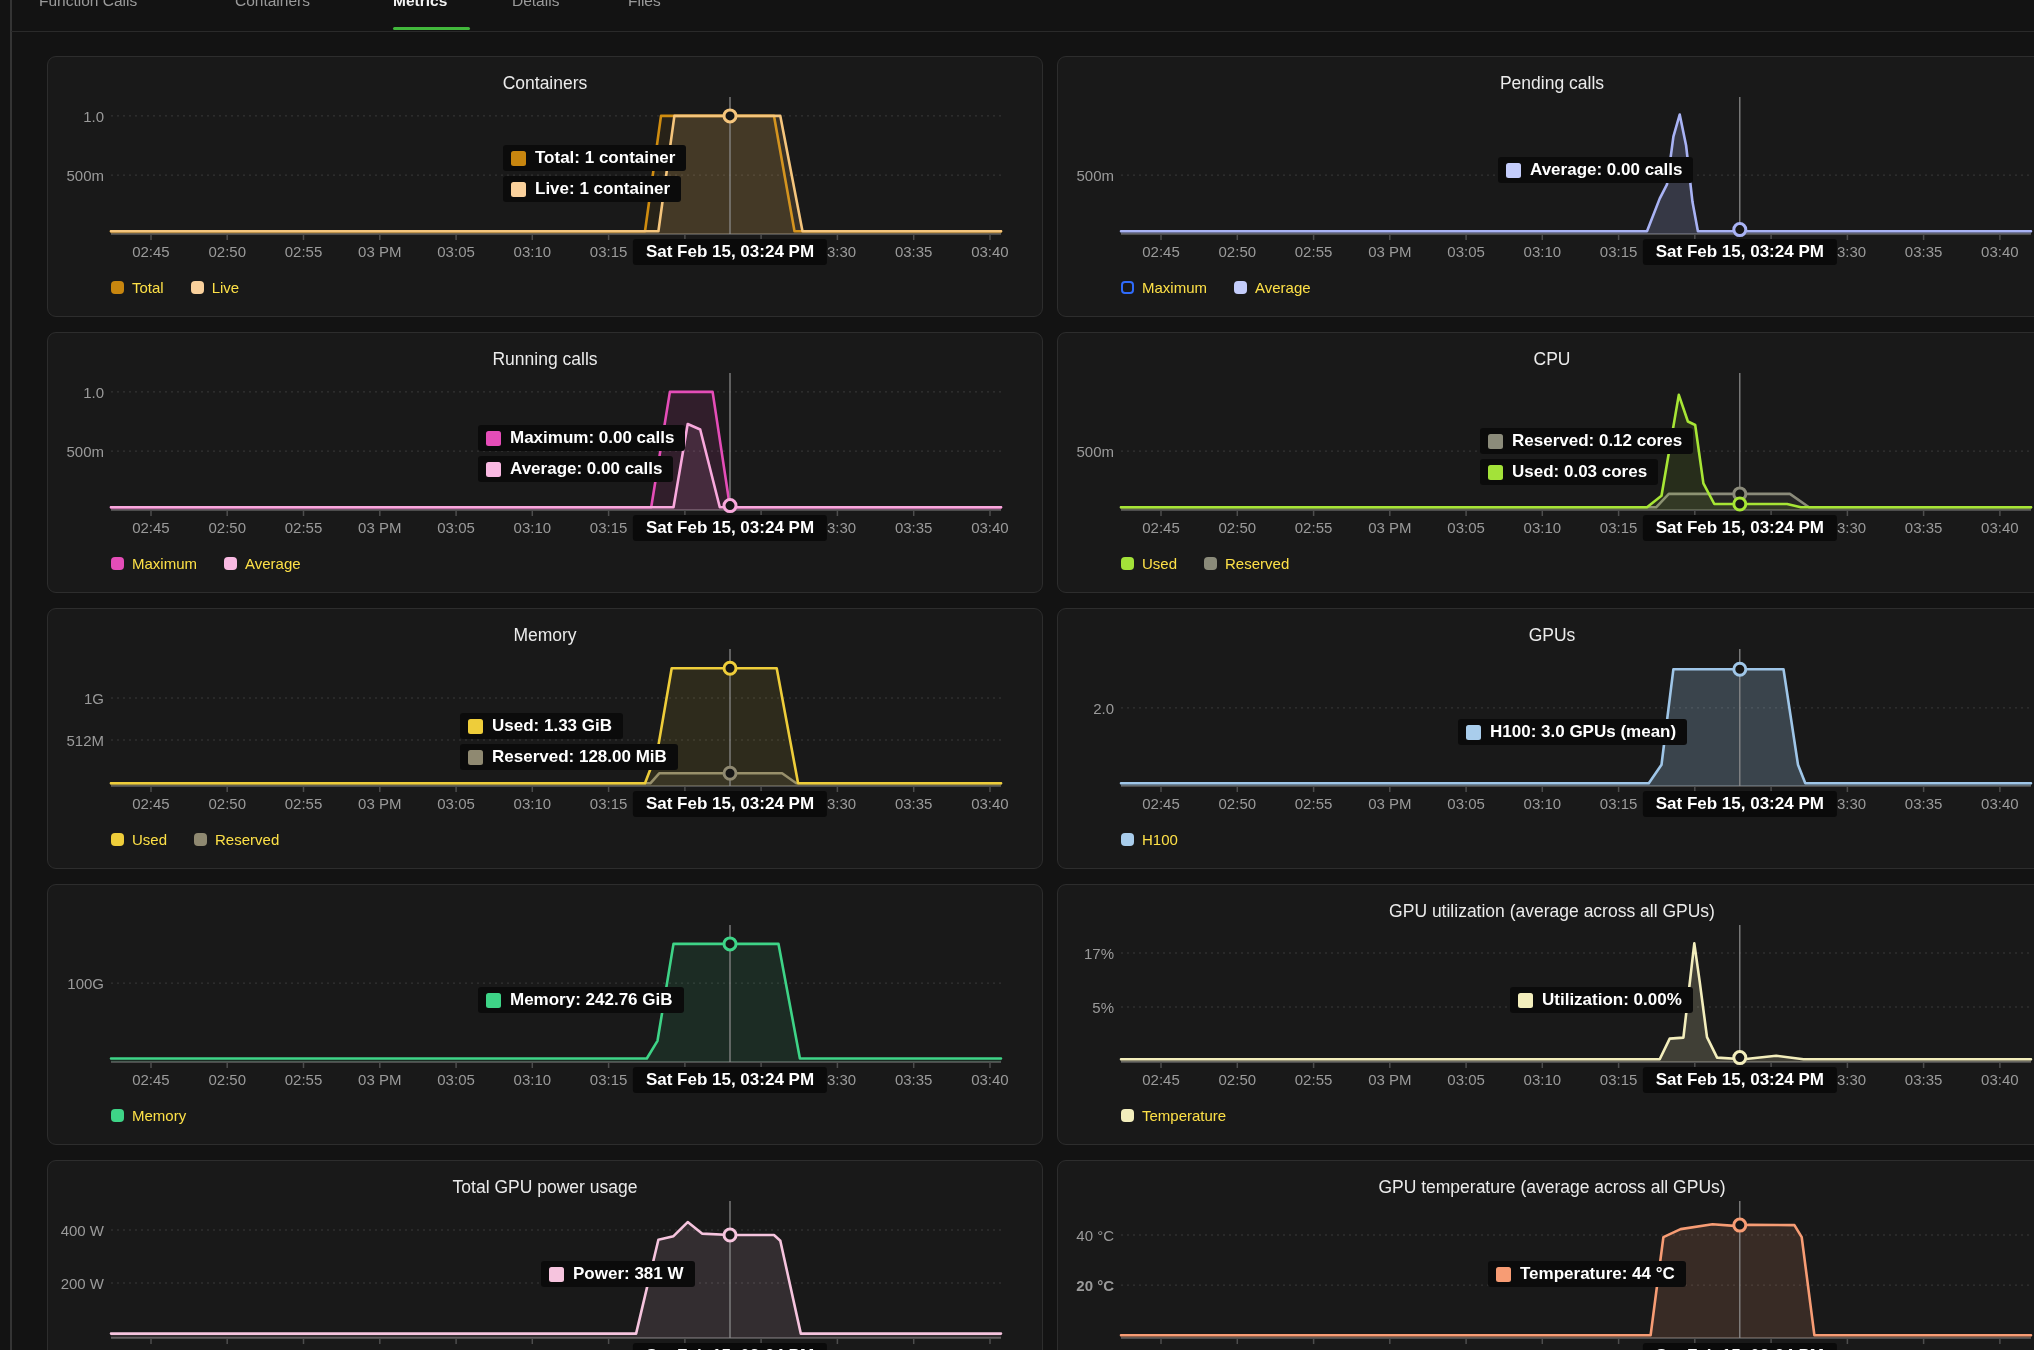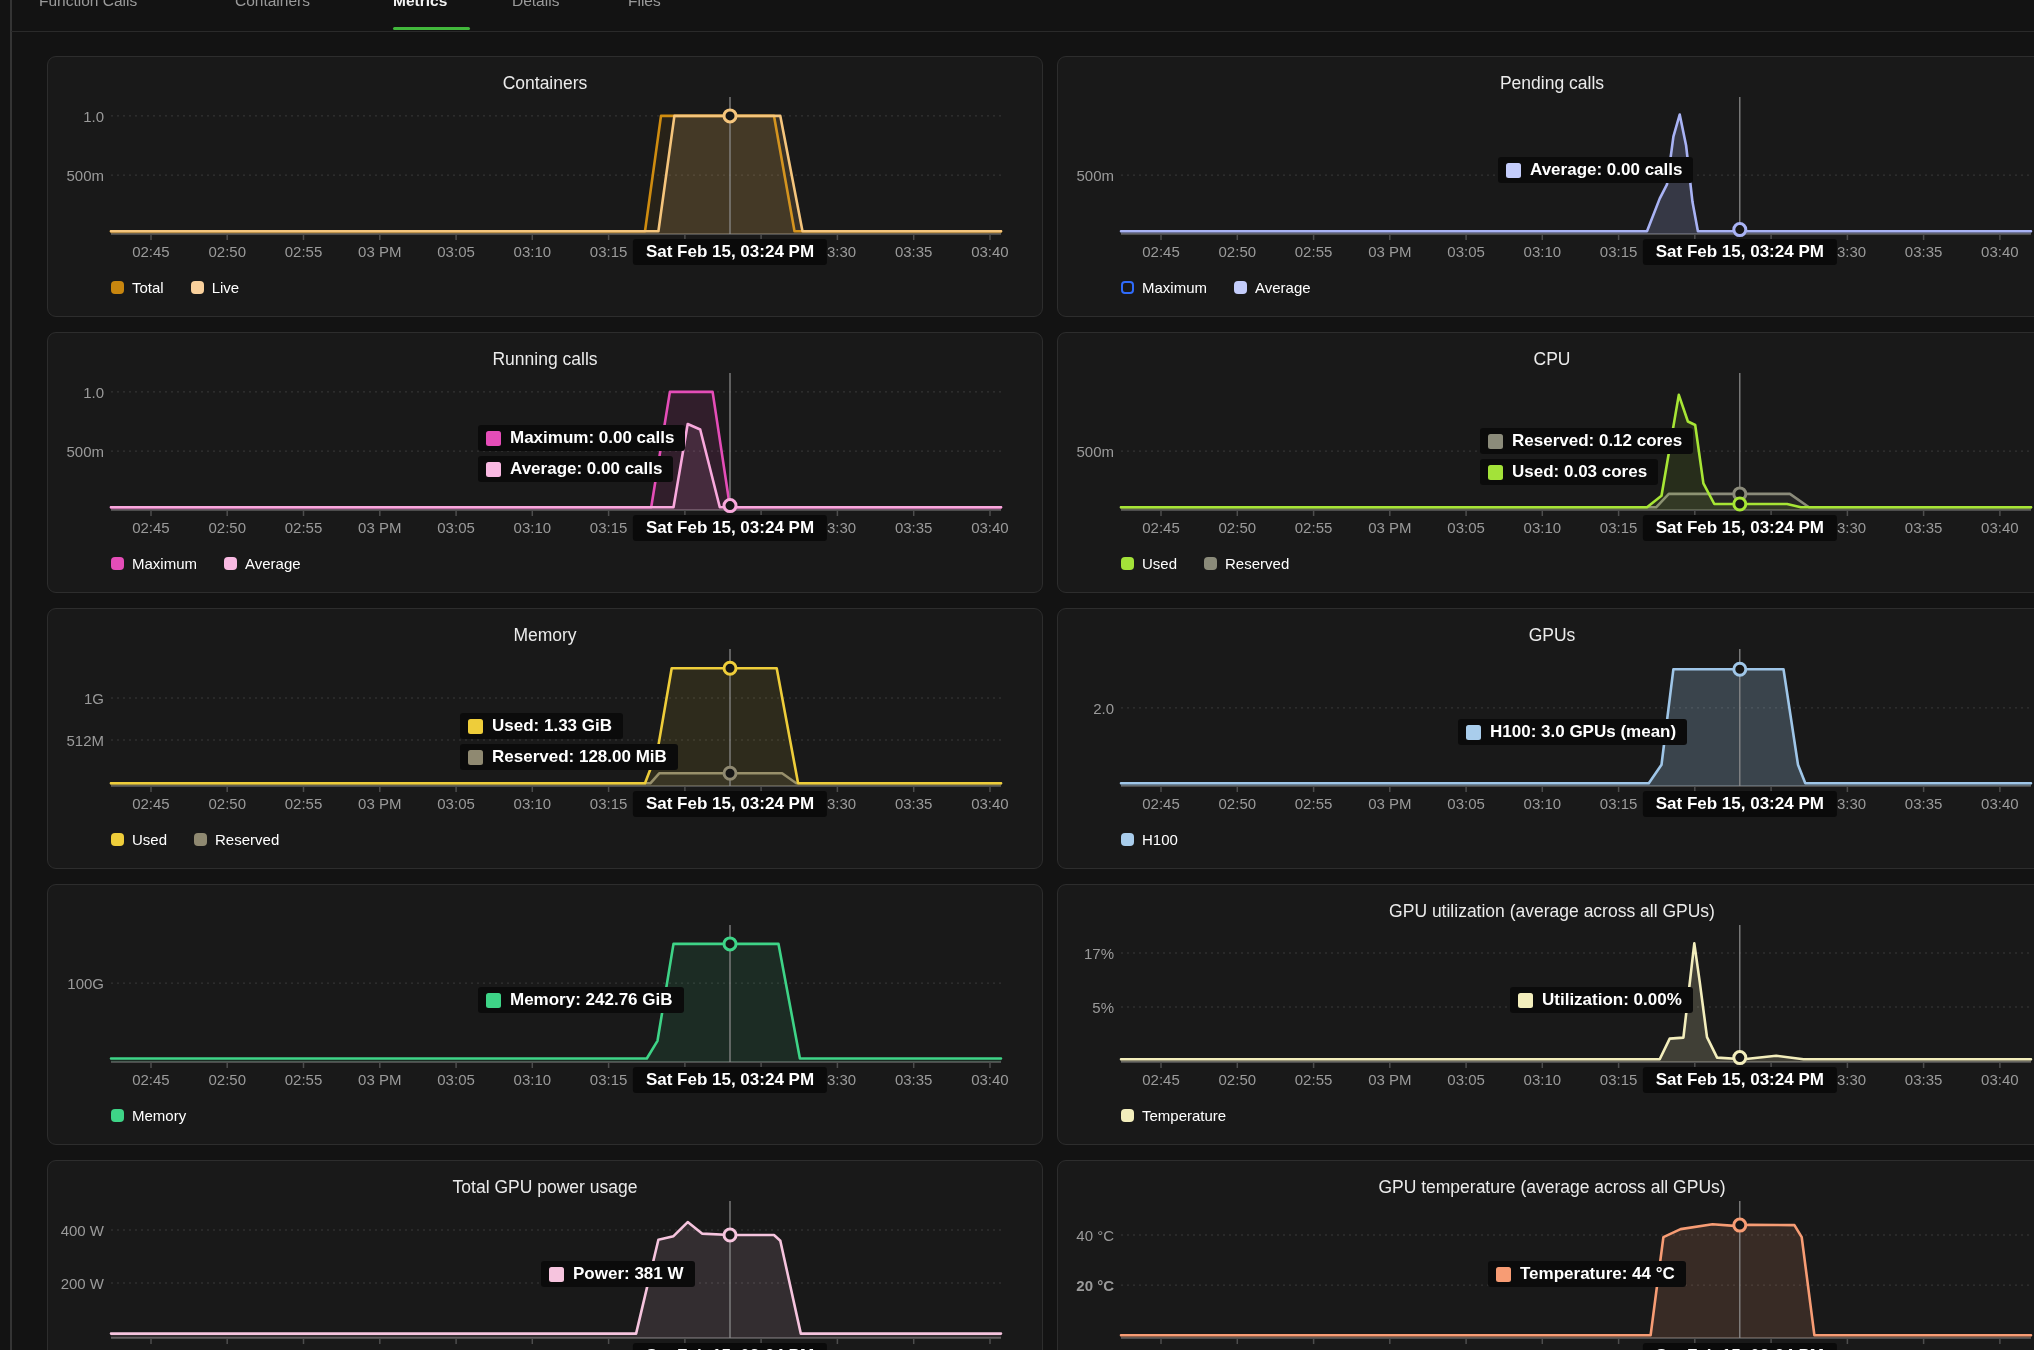--- a/index.html
+++ b/index.html
@@ -30,21 +30,21 @@
   .xlabels span{position:absolute;top:0;transform:translateX(-50%);font-size:15px;color:#9a9a9a;white-space:nowrap}
   .datebox{position:absolute;top:182px;transform:translateX(-50%);background:#0a0a0a;color:#fff;
            font-size:17px;font-weight:bold;line-height:24px;padding:1px 13px;border-radius:3px;
            white-space:nowrap;z-index:5}
   .tooltip{position:absolute;z-index:6}
   .tt-row{display:flex;align-items:center;gap:9px;background:#0b0b0b;width:fit-content;
           padding:3px 11px 3px 8px;border-radius:3px;margin-bottom:5px;
           color:#fff;font-size:17px;font-weight:bold;white-space:nowrap}
   .sw{display:inline-block;width:15px;height:15px;border-radius:2.5px;flex:none}
   .legend{position:absolute;left:63px;top:222px;display:flex;align-items:center;gap:27px;z-index:3}
-  .lg{display:flex;align-items:center;gap:8px;font-size:15px;color:#ffffff;white-space:nowrap}
+  .lg{display:flex;align-items:center;gap:8px;font-size:15px;color:#fde047;white-space:nowrap}
   .lg .sw{width:13px;height:13px;border-radius:4px}
   .sw.outline{background:transparent !important;box-sizing:border-box;border:2.5px solid}
 </style>
 </head>
 <body>
 
 <div class="vline"></div>
 
 <header class="tabsbar">
   <span class="tab" id="tab-0" style="left: 39px;">Function Calls</span>
@@ -96,20 +96,30 @@
         <span style="left: 345.053px;">03:05</span>
         <span style="left: 421.326px;">03:10</span>
         <span style="left: 497.599px;">03:15</span>
         <span style="left: 573.872px;">03:20</span>
         <span style="left: 650.145px;">03:25</span>
         <span style="left: 726.418px;">03:30</span>
         <span style="left: 802.691px;">03:35</span>
         <span style="left: 878.964px;">03:40</span>
       </div>
     <div class="datebox" style="left: 681.995px;">Sat Feb 15, 03:24 PM</div>
+    <div class="tooltip" style="left: 455px; top: 88px;">
+        <div class="tt-row">
+          <span class="sw" style="background: rgb(200, 134, 15);"></span>
+          <span>Total: 1 container</span>
+        </div>
+        <div class="tt-row">
+          <span class="sw" style="background: rgb(250, 209, 156);"></span>
+          <span>Live: 1 container</span>
+        </div>
+      </div>
     <div class="legend">
         <span class="lg">
           <i class="sw" style="background: rgb(200, 134, 15);"></i>
           <span>Total</span>
         </span>
         <span class="lg">
           <i class="sw" style="background: rgb(250, 209, 156);"></i>
           <span>Live</span>
         </span>
       </div>

